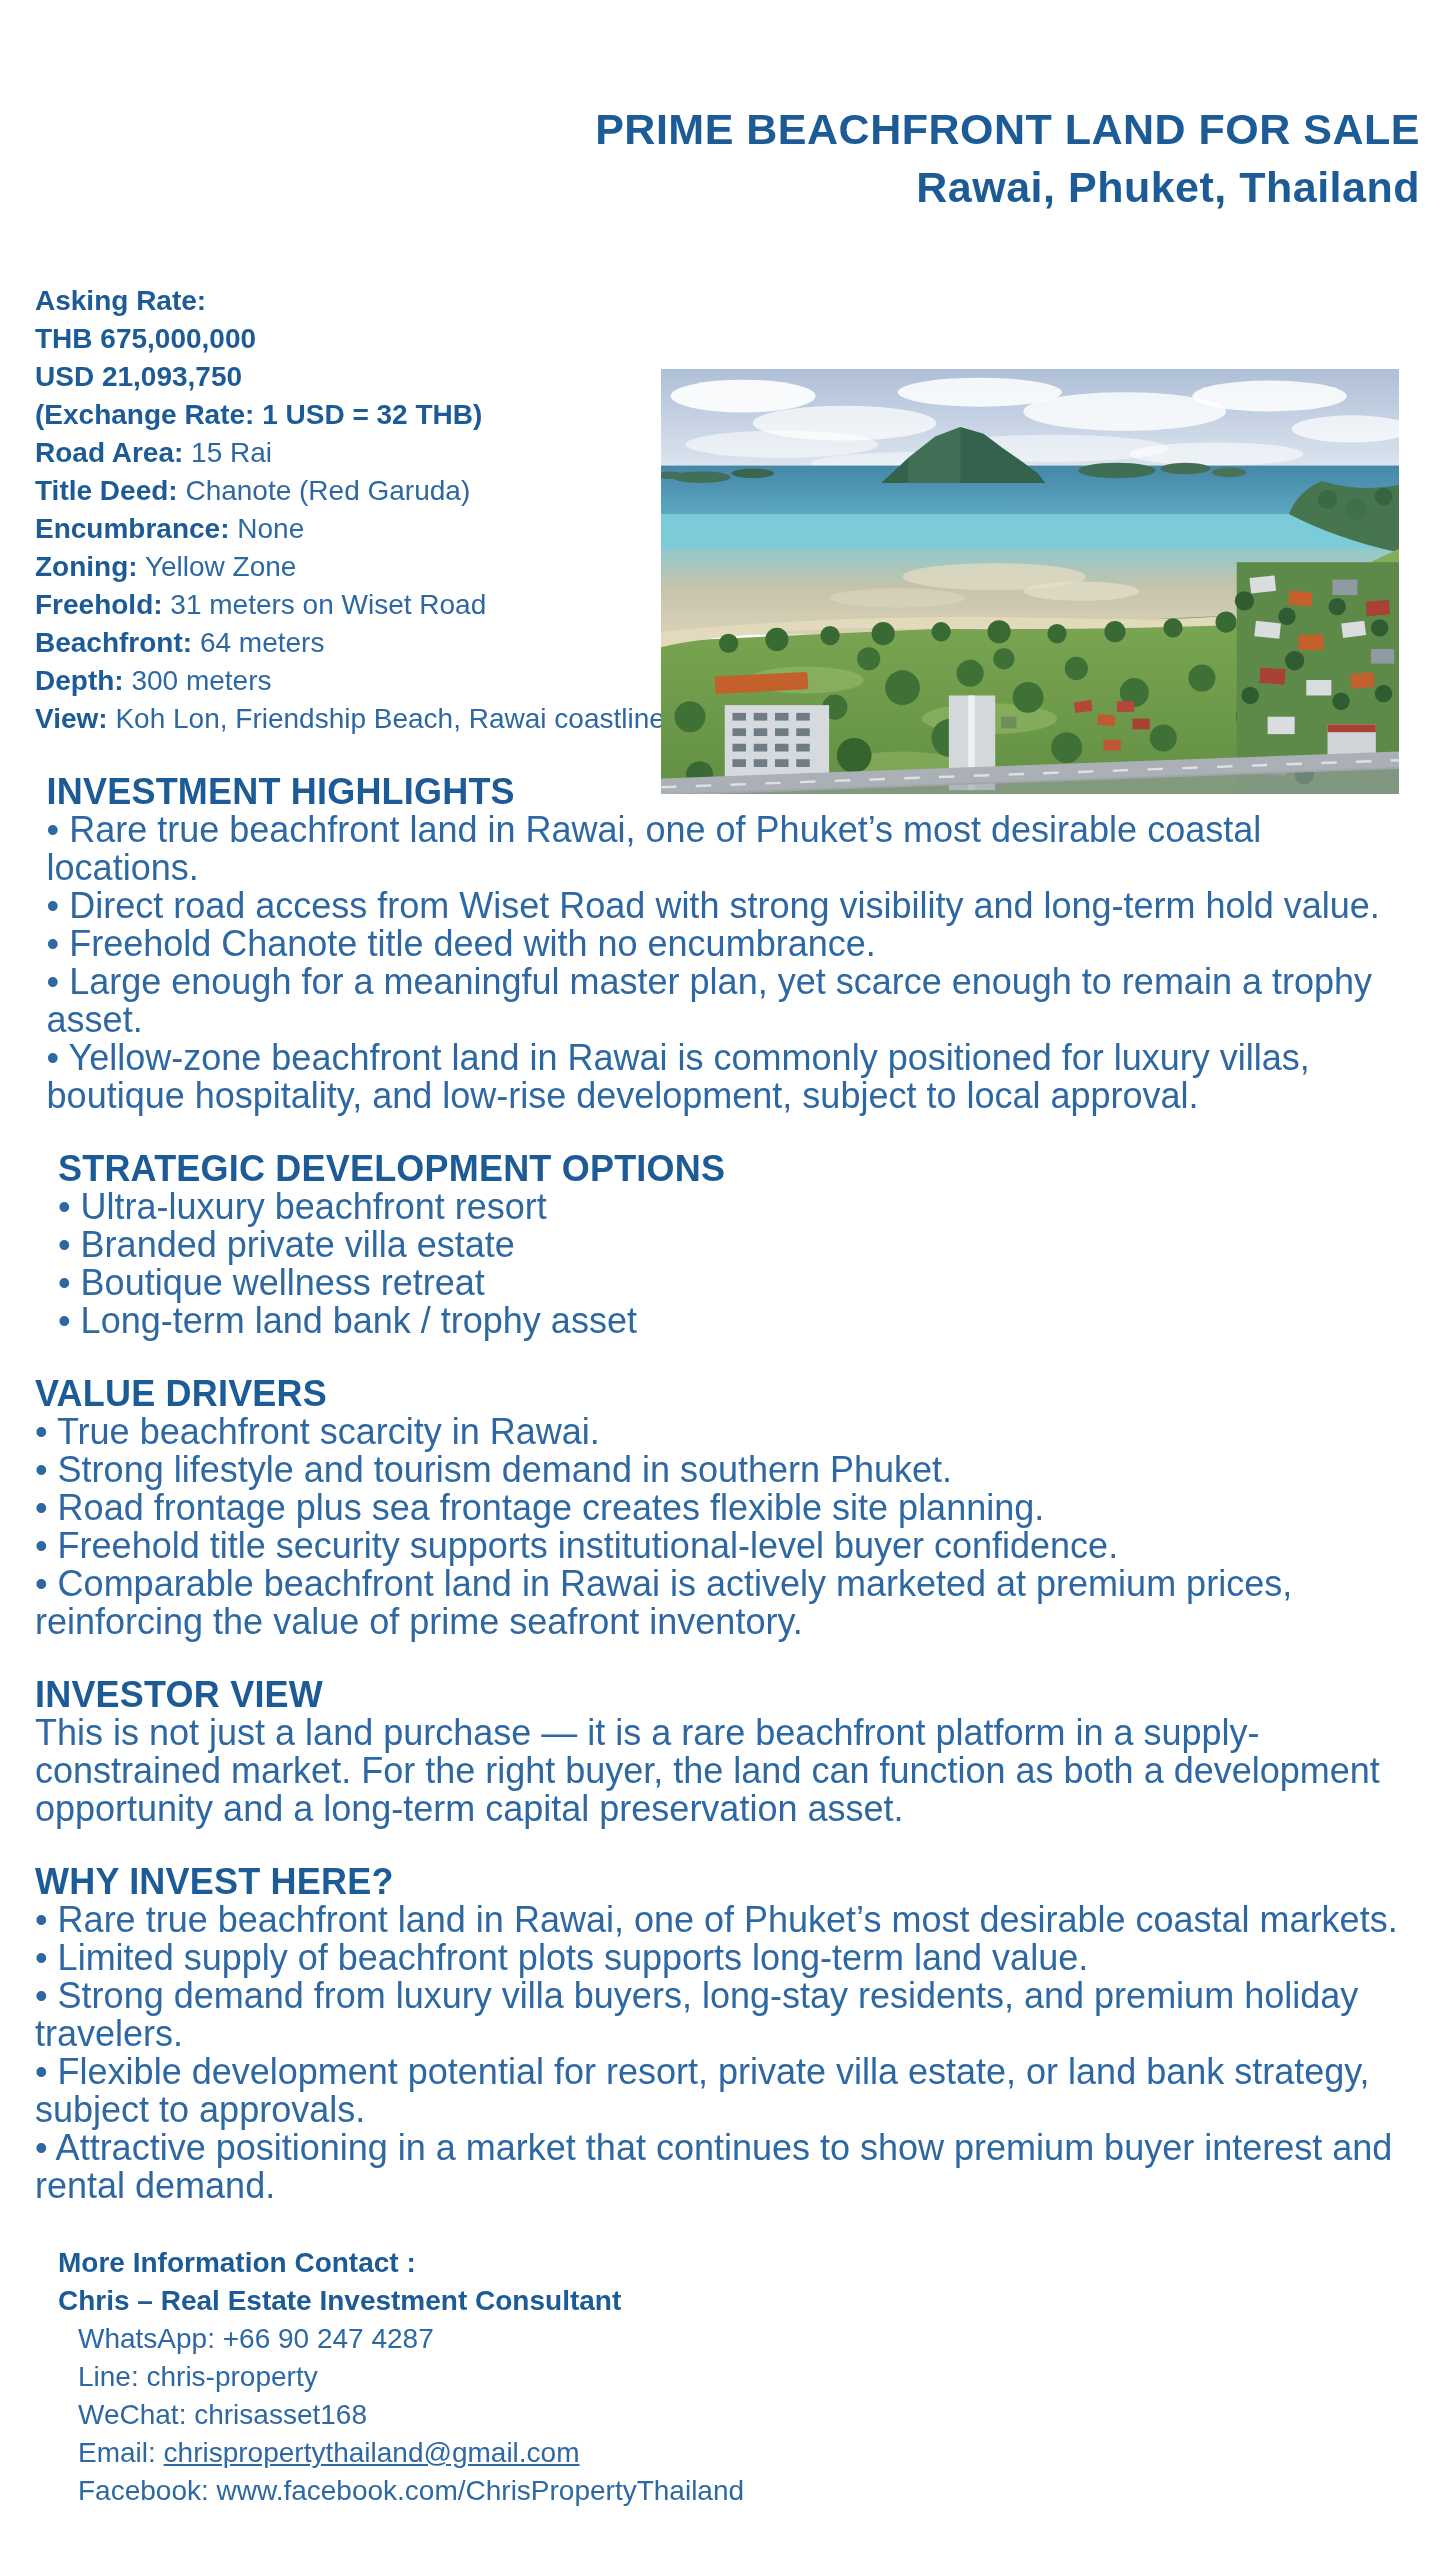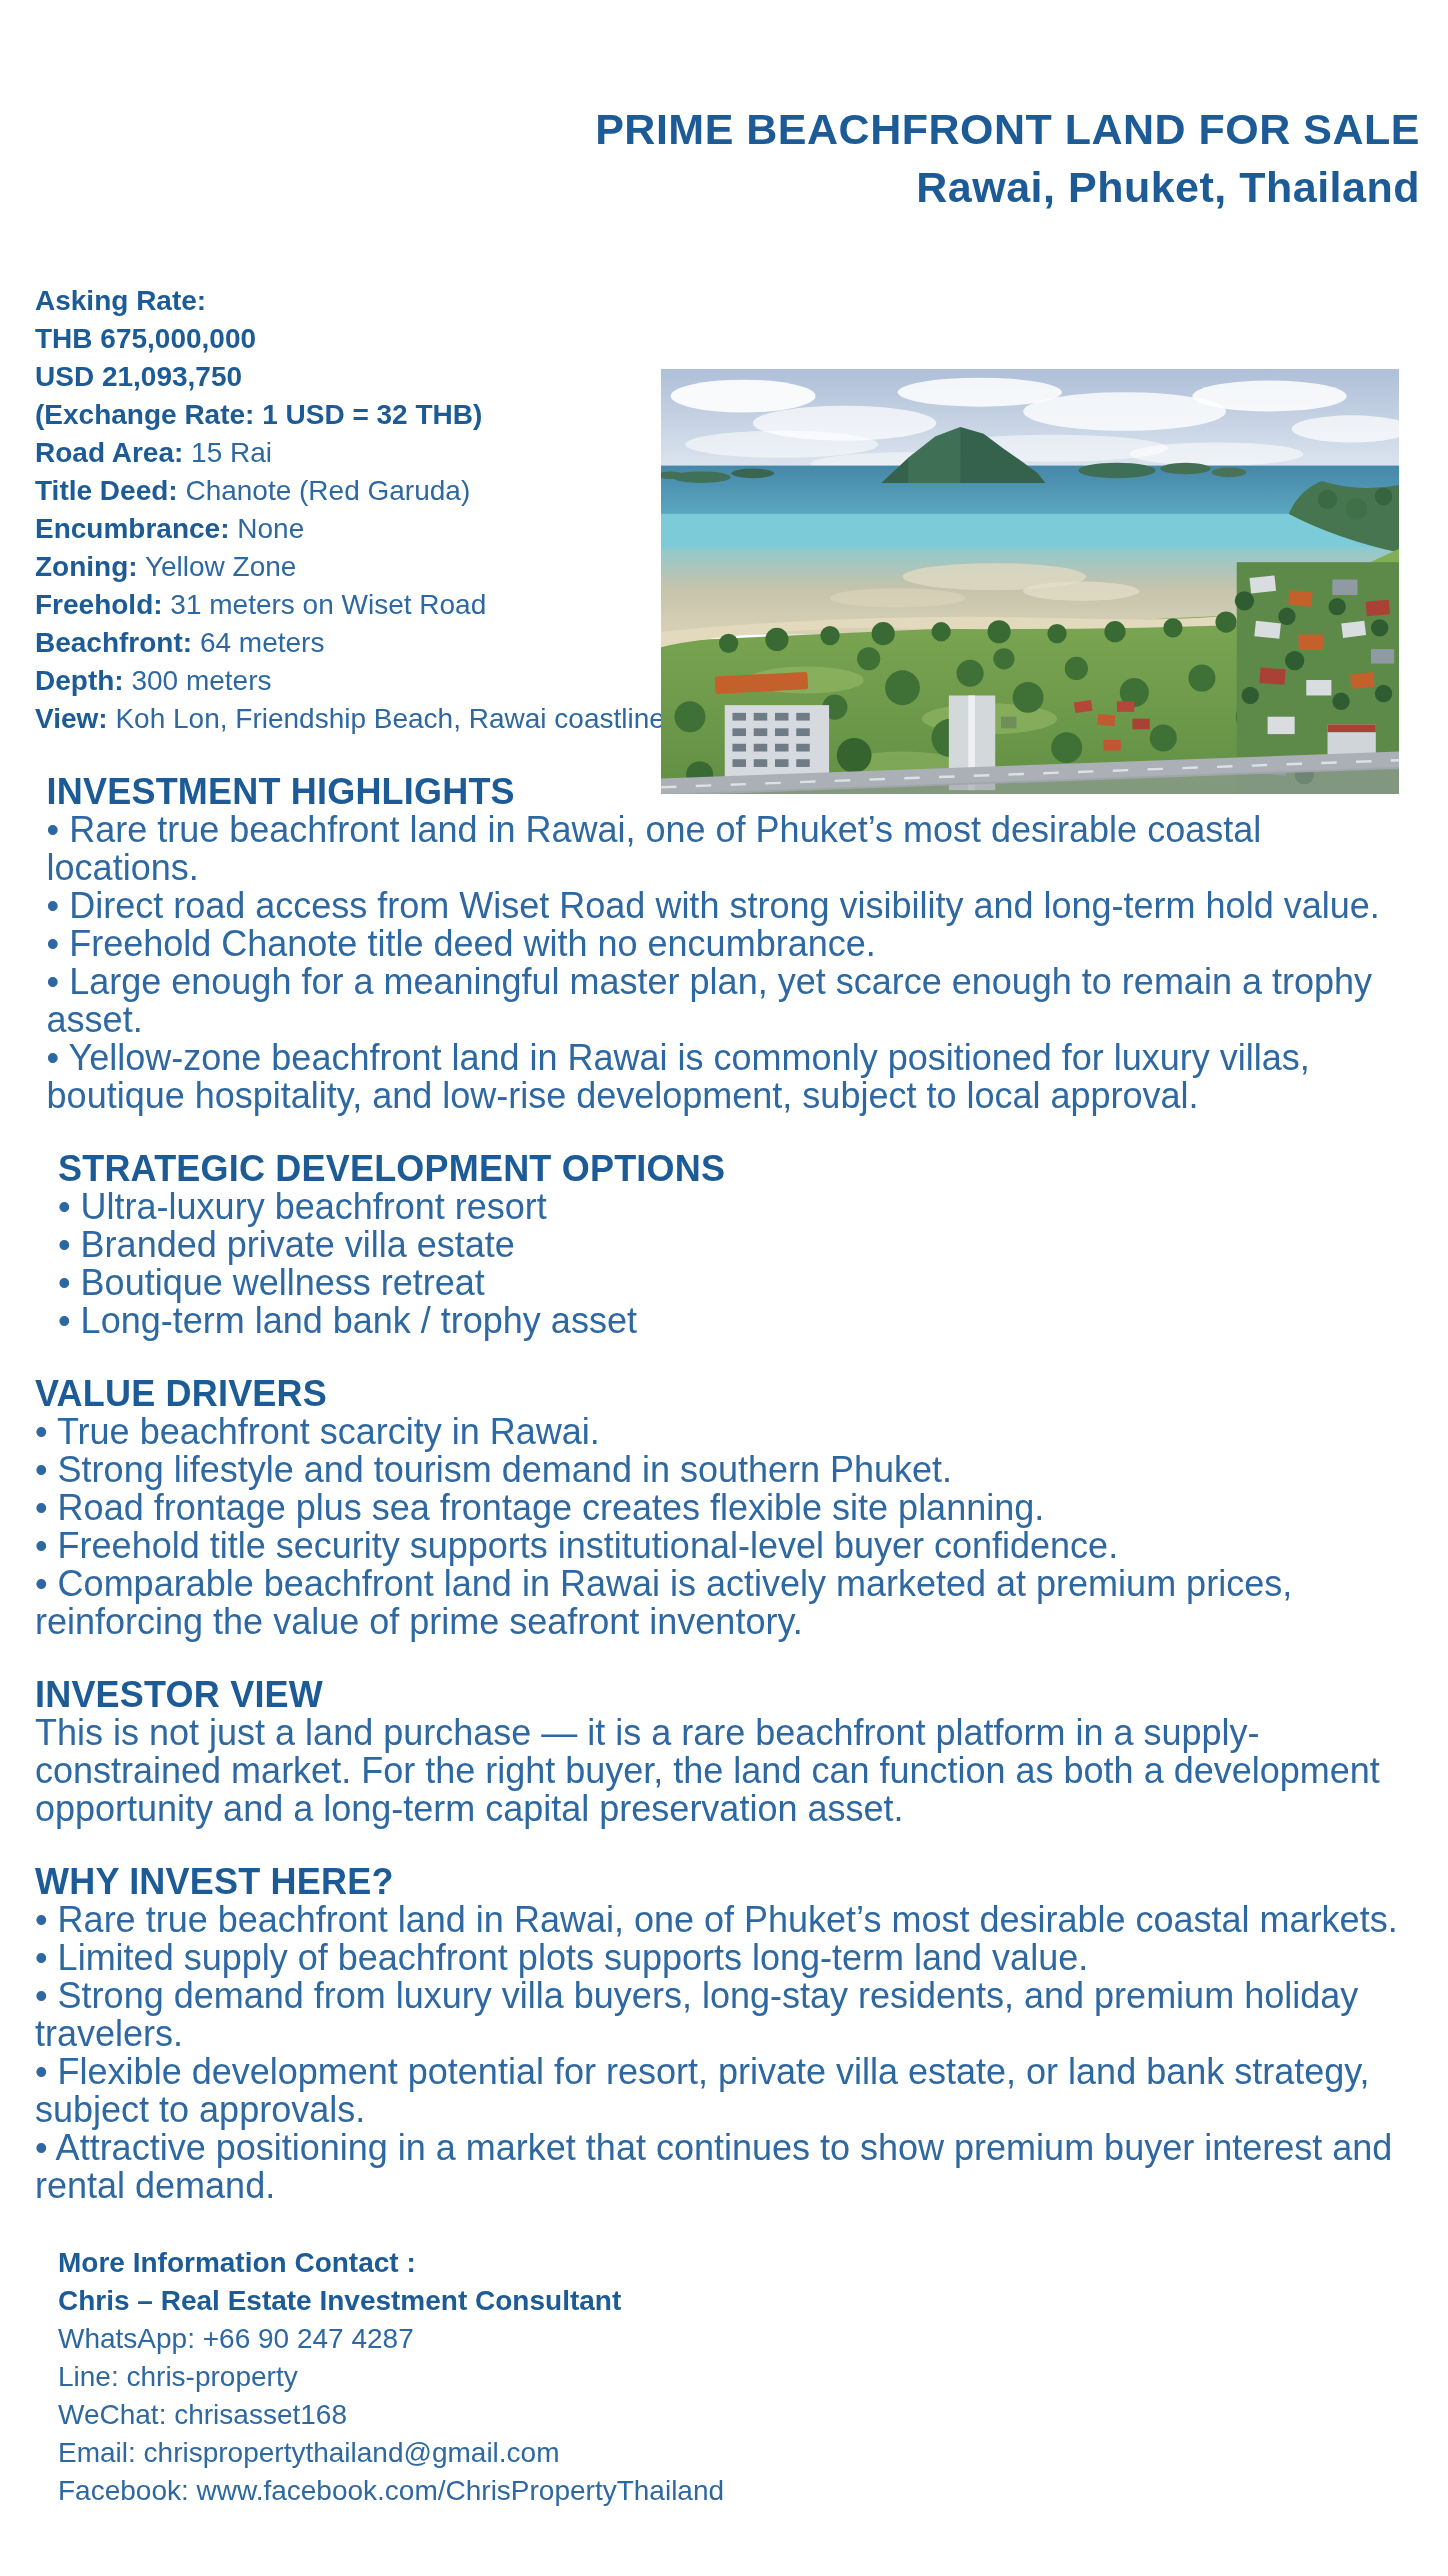--- a/index.html
+++ b/index.html
@@ -22,22 +22,22 @@
 
   .section{margin-top:35px;font-size:36px;line-height:38px;max-width:1372px;}
   .sec-heading{font-weight:bold;color:var(--head);letter-spacing:0.2px;}
   .bullet,.paragraph{color:var(--body);}
   [data-section-id="investment-highlights"]{padding-left:11.6px;}
   [data-section-id="strategic-development-options"]{padding-left:23px;}
   [data-section-id="value-drivers"],[data-section-id="investor-view"],[data-section-id="why-invest-here"]{padding-left:0;}
 
   .contact{margin-top:39px;padding-left:23px;font-size:28px;line-height:38px;}
   .c-heading,.c-name{font-weight:bold;color:var(--head);}
-  .contact-line{color:var(--body);}
-  .link{cursor:pointer;color:var(--body);text-align:center;}
+  .contact-line{color:var(--body);margin-left:20px;}
+  .link{text-decoration:underline;cursor:pointer;color:var(--body);text-align:center;}
 </style>
 </head>
 <body>
 
 <div class="page">
 
   <header class="title-block">
     <div class="title-line">PRIME BEACHFRONT LAND FOR SALE</div>
     <div class="title-line">Rawai, Phuket, Thailand</div>
   </header>

